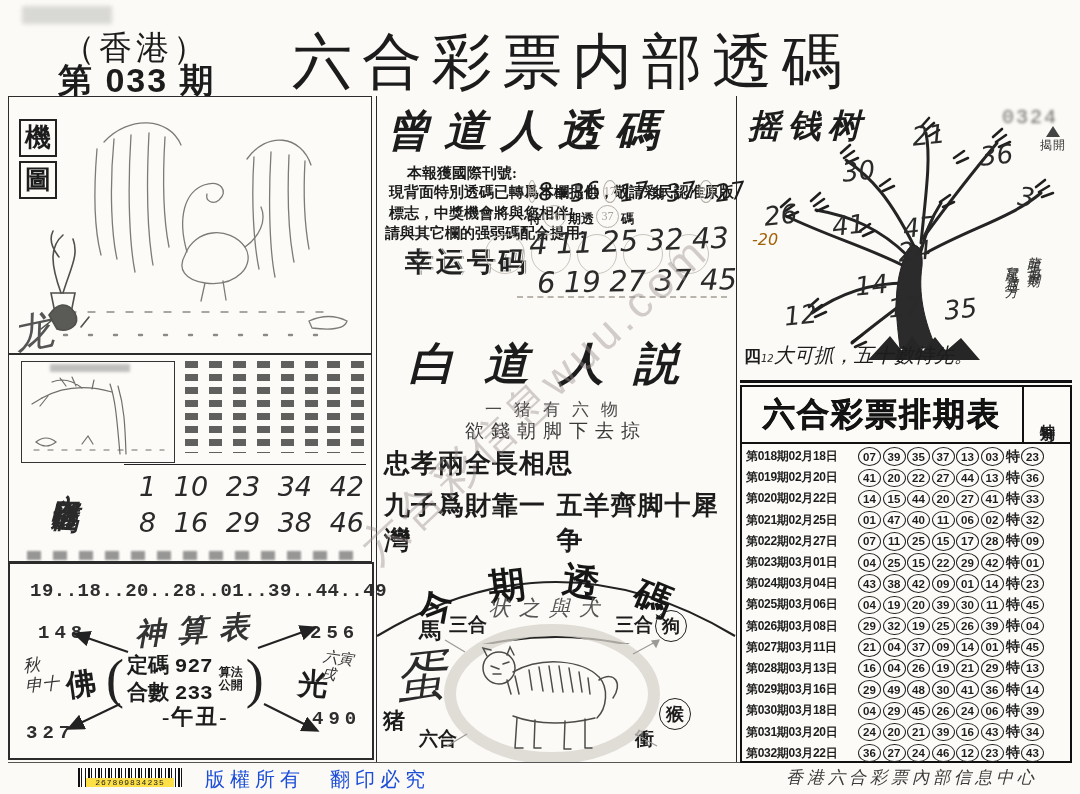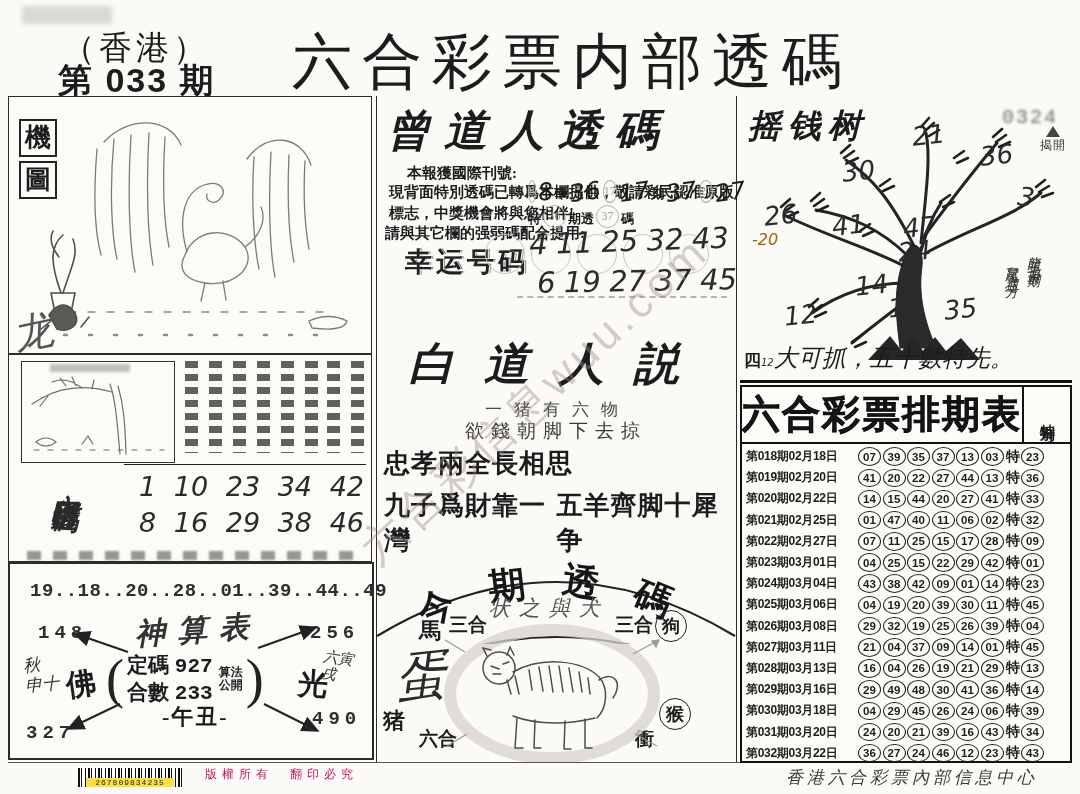--- a/index.html
+++ b/index.html
@@ -51,21 +51,21 @@
   .paren{font-size:54px;font-weight:300;line-height:54px;color:#222;}
   #magic-center .col{margin:0 3px;font-size:21px;font-weight:bold;line-height:25px;white-space:nowrap;font-family:"Liberation Sans",sans-serif;}
   #magic-center .small{font-size:12px;line-height:13px;font-weight:bold;}
   #magic-bottom{left:152px;top:138px;font-size:22px;font-weight:bold;letter-spacing:2px;}
 
   
   #bottom-rule{left:8px;top:762px;width:1064px;height:0;border-top:1.4px solid #555;}
   #barcode{left:78px;top:768px;width:104px;height:19px;
            background:repeating-linear-gradient(90deg,#111 0 2px,#fff 2px 3px,#111 3px 4px,#fff 4px 7px,#111 7px 8px,#fff 8px 10px);}
   #barcode-digits{left:86px;top:778px;width:88px;background:#fde047;font-size:8px;text-align:center;letter-spacing:1px;}
-  #copyright{left:205px;top:766px;font-size:12px;letter-spacing:5px;color:#be185d;}
+  #copyright{left:205px;top:766px;font-size:20px;letter-spacing:5px;color:#1d4ed8;}
 
   
   #mid-col{left:376px;top:96px;width:359px;height:666px;border-left:1.8px solid #2a2a2a;border-right:1.8px solid #2a2a2a;}
   #zeng-title{left:10px;top:6px;font-size:43px;font-weight:bold;letter-spacing:14px;font-style:italic;white-space:nowrap;}
   #zeng-p1{left:30px;top:68px;font-size:15px;font-weight:bold;}
   #zeng-p2{left:12px;top:86px;width:345px;font-size:15px;font-weight:bold;line-height:1.4;}
   #zeng-p3{left:8px;top:128px;width:220px;font-size:15px;font-weight:bold;}
   #cluster{left:150px;top:84px;width:205px;}
   .cl-row{display:flex;align-items:flex-end;margin-bottom:2px;}
   .cl-c{display:inline-flex;width:21px;height:21px;border:1.3px solid #b5b0a8;border-radius:50%;color:#a8a29a;
@@ -115,25 +115,25 @@
   .tn3{left:278px;top:88px;transform:rotate(8deg);} .tn4{left:24px;top:106px;} .tn5{left:92px;top:116px;}
   .tn6{left:163px;top:118px;} .tn7{left:158px;top:142px;} .tn8{left:115px;top:176px;}
   .tn9{left:44px;top:206px;} .tn10{left:148px;top:198px;} .tn11{left:204px;top:200px;}
   #tree-small-note{left:12px;top:134px;font-size:16px;color:#a16207;}
   .side-col{position:absolute;writing-mode:vertical-rl;font-size:13px;letter-spacing:3px;color:#2e2e2e;font-style:italic;}
   #side-right{left:284px;top:150px;}
   #side-left{left:262px;top:160px;}
   #tree-note{left:4px;top:246px;white-space:nowrap;}
   #tree-note .first{font-size:17px;font-weight:bold;}
   #tree-note .small{font-size:10px;}
-  #tree-note .rest{font-size:24px;font-style:italic;font-family:"DejaVu Sans",sans-serif;}
+  #tree-note .rest{font-size:20px;font-style:italic;font-family:"DejaVu Sans",sans-serif;}
 
   #sched-box{left:740px;top:385px;width:332px;height:378px;border:2.6px solid #111;background:#fcfbf8;box-sizing:border-box;}
   #sched-head{display:flex;height:55px;border-bottom:2.2px solid #111;}
-  #sched-title{flex:1;font-size:38px;font-weight:900;letter-spacing:2px;display:flex;align-items:center;justify-content:center;
+  #sched-title{flex:1;font-size:32px;font-weight:900;letter-spacing:2px;display:flex;align-items:center;justify-content:center;
                font-family:"Liberation Sans",sans-serif;-webkit-text-stroke:.6px #111;}
   #sched-special{width:46px;border-left:2.2px solid #111;display:flex;align-items:center;justify-content:center;
                  writing-mode:vertical-rl;font-size:15px;font-weight:bold;letter-spacing:2px;}
   #sched-rows{padding:2px 3px 0 4px;}
   .srow{display:flex;align-items:center;height:21.2px;white-space:nowrap;}
   .srow .lbl{font-size:12px;font-weight:bold;width:112px;letter-spacing:-.3px;font-family:"Liberation Sans",sans-serif;}
   .cnum{display:inline-flex;width:21px;height:16.5px;border:1.4px solid #222;border-radius:50%;
         align-items:center;justify-content:center;font-size:11.5px;font-weight:bold;margin-right:1.5px;
         font-family:"Liberation Sans",sans-serif;}
   .srow .te{font-size:14px;font-weight:900;margin:0 1px;}

